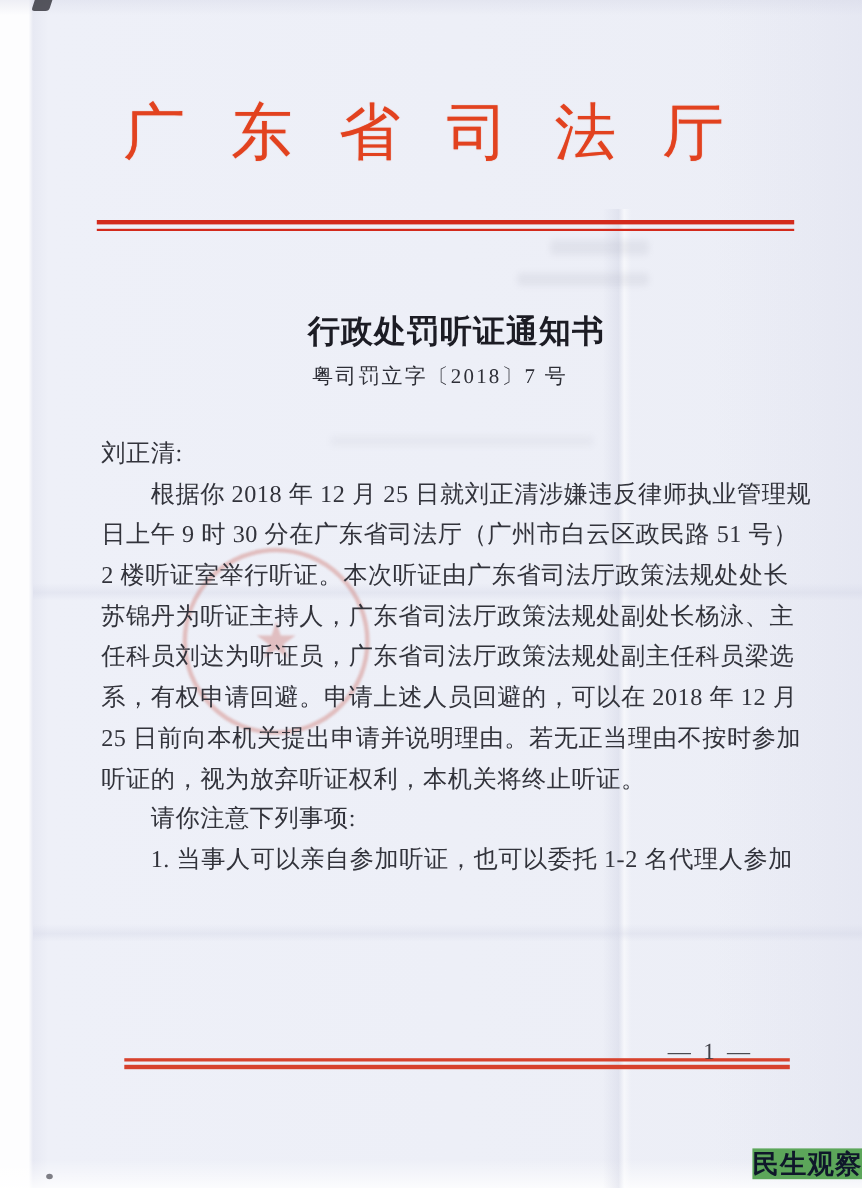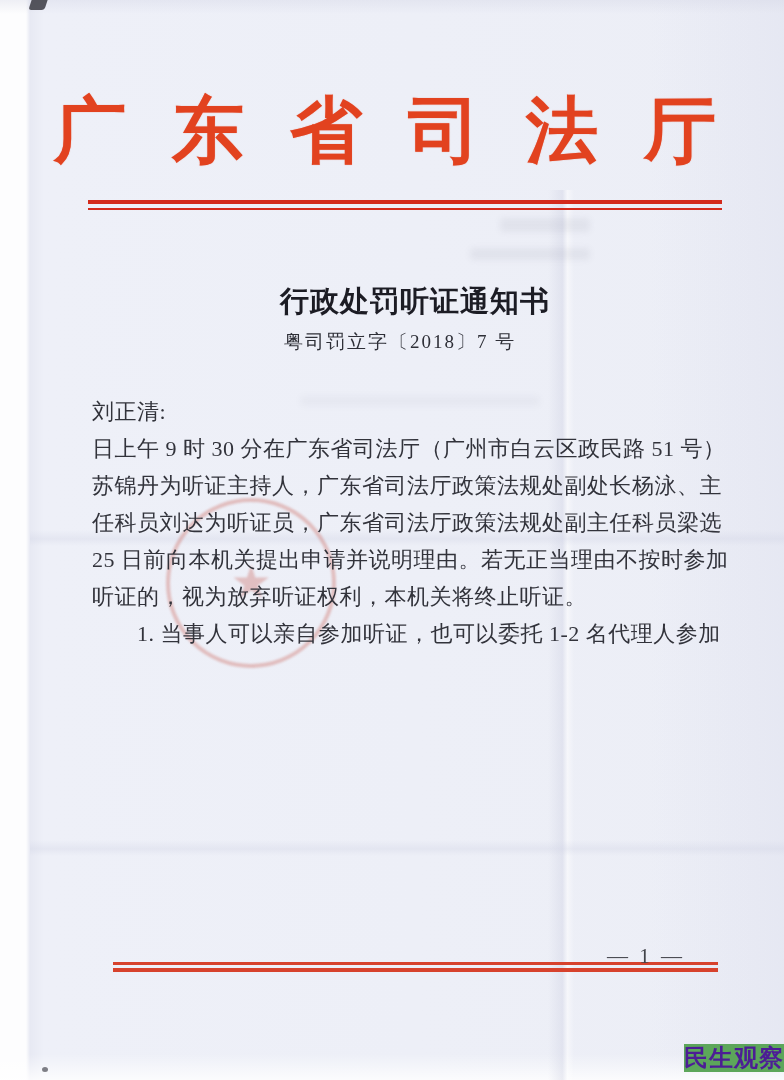--- a/index.html
+++ b/index.html
@@ -29,21 +29,21 @@
   }
   .corner-mark{
     position:absolute;top:0;left:30px;width:16px;height:10px;
     background:#3a3a42;transform:skewX(-18deg);border-radius:0 0 3px 3px;opacity:.85;
   }
   .speck{position:absolute;left:42px;bottom:8px;width:6px;height:5px;background:#4a4a52;border-radius:50%;opacity:.7;}
 
   .letterhead{
     position:absolute;top:86px;left:0;width:784px;
     text-align:center;
-    font-size:72px;line-height:1.25;font-weight:bold;
+    font-size:56px;line-height:1.25;font-weight:normal;
     letter-spacing:14px;
     color:#e2421f;
     text-shadow:0 0 1px rgba(226,66,31,.55);
   }
   .rule{position:absolute;left:88px;width:634px;background:#d32a1c;}
   .rule-thick{top:200px;height:4px;}
   .rule-thin{top:208px;height:2px;}
 
   .smudge{position:absolute;background:#7a7c90;filter:blur(3px);opacity:.10;border-radius:4px;}
   .smudge.s1{left:500px;top:218px;width:90px;height:14px;}
@@ -89,21 +89,21 @@
   .foot-rule.b{top:968px;height:4px;}
   .page-number{
     position:absolute;left:600px;top:944px;width:92px;
     text-align:center;font-size:21px;letter-spacing:3px;
     color:#42434a;z-index:2;
   }
 
   .watermark{
     position:absolute;left:684px;top:1044px;width:100px;height:28px;
     background:#5ca65a;
-    color:#4c1d95;
+    color:#0f172a;
     font-weight:bold;font-size:24px;letter-spacing:1px;
     display:flex;align-items:center;justify-content:center;
     z-index:3;
   }
 </style>
 </head>
 <body>
 
 <div class="page">
 
@@ -129,34 +129,46 @@
 
   <div class="seal">
     <span class="seal-star">★</span>
   </div>
 
   <div class="body-block">
 
   <div class="line">
         <span>刘正清:</span>
       </div>
+      <div class="line indent">
+        <span>根据你 2018 年 12 月 25 日就刘正清涉嫌违反律师执业管理规</span>
+      </div>
       <div class="line">
         <span>日上午 9 时 30 分在广东省司法厅（广州市白云区政民路 51 号）</span>
+      </div>
+      <div class="line">
+        <span>2 楼听证室举行听证。本次听证由广东省司法厅政策法规处处长</span>
       </div>
       <div class="line">
         <span>苏锦丹为听证主持人，广东省司法厅政策法规处副处长杨泳、主</span>
       </div>
       <div class="line">
         <span>任科员刘达为听证员，广东省司法厅政策法规处副主任科员梁选</span>
       </div>
       <div class="line">
+        <span>系，有权申请回避。申请上述人员回避的，可以在 2018 年 12 月</span>
+      </div>
+      <div class="line">
         <span>25 日前向本机关提出申请并说明理由。若无正当理由不按时参加</span>
       </div>
       <div class="line">
         <span>听证的，视为放弃听证权利，本机关将终止听证。</span>
+      </div>
+      <div class="line indent">
+        <span>请你注意下列事项:</span>
       </div>
       <div class="line indent">
         <span>1. 当事人可以亲自参加听证，也可以委托 1-2 名代理人参加</span>
       </div>
     </div>
 
   <div class="foot-rule a"></div>
   <div class="foot-rule b"></div>
 
   <div class="page-number">— 1 —</div>

